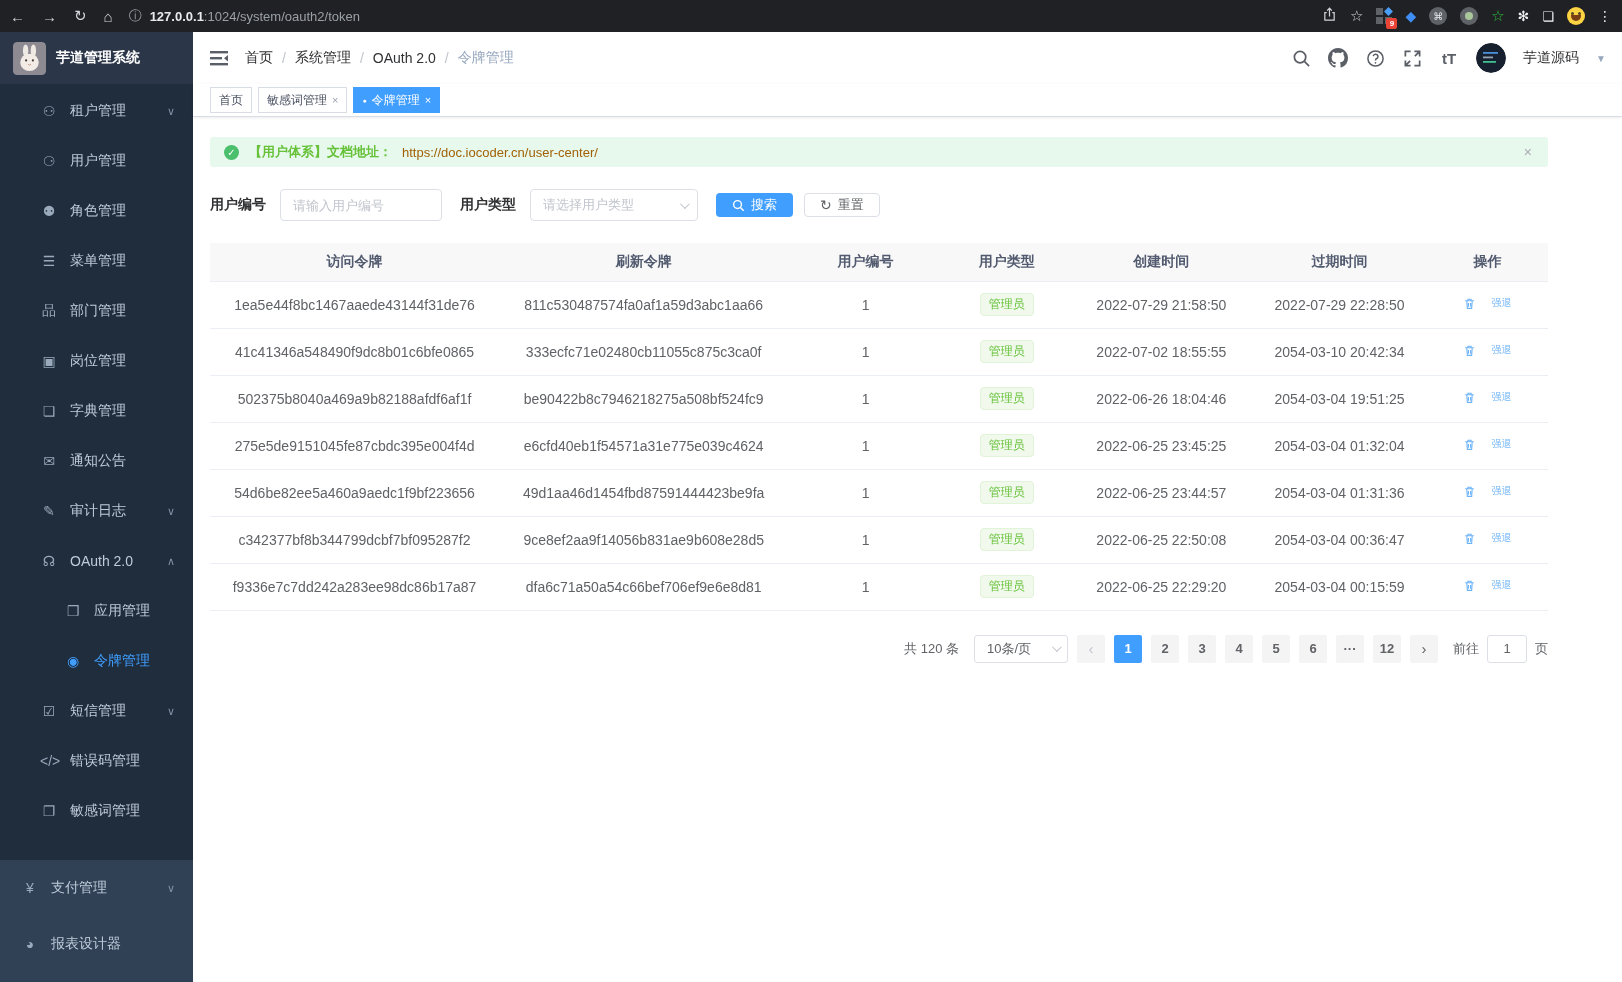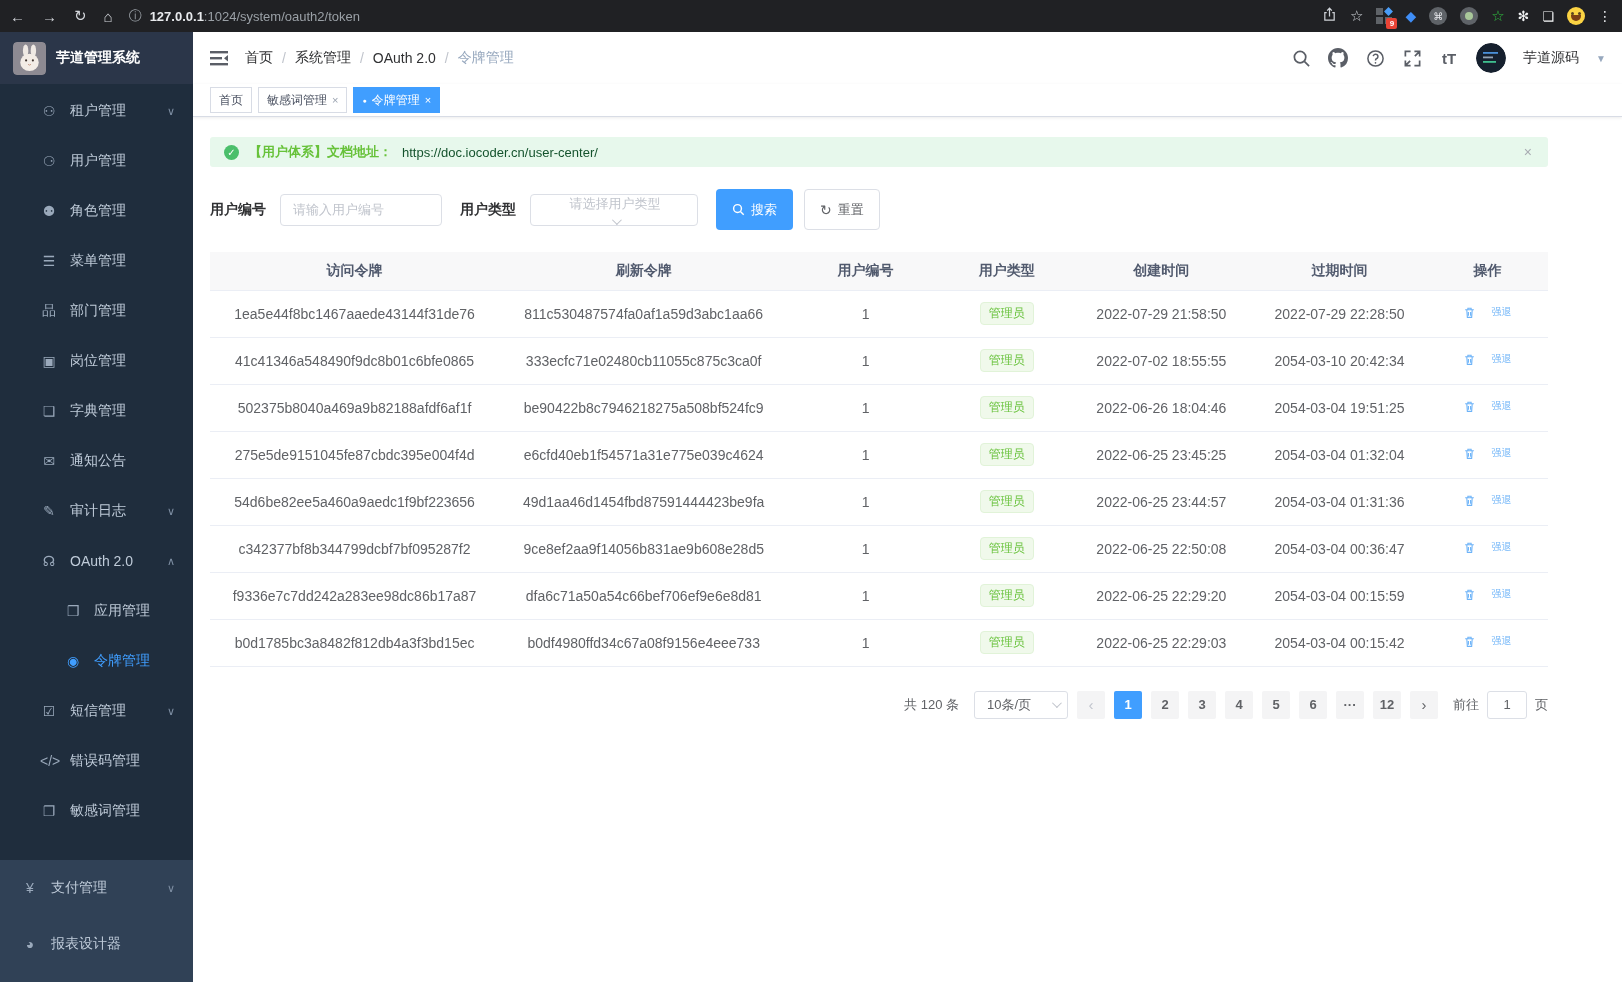--- a/index.html
+++ b/index.html
@@ -68,31 +68,31 @@
   .tab-item.active { background:#409eff; border-color:#409eff; color:#fff; }
   .tab-dot { font-size:7px; line-height:1; }
   .tab-close { font-size:11px; color:#9aa3b0; }
   .tab-item.active .tab-close { color:#fff; }
 
   
   .content { padding:20px 74px 0 17px; }
   .alert { height:30px; background:#e7f8ec; border-radius:3px; display:flex; align-items:center; gap:10px; padding:0 14px; font-size:13px; color:#67c23a; position:relative; }
   .alert-check { width:15px; height:15px; border-radius:50%; background:#4bbf6b; color:#fff; font-size:10px; display:flex; align-items:center; justify-content:center; flex-shrink:0; }
   .alert-label { font-weight:700; }
-  .alert-link { color:#14532d; text-decoration:none; }
+  .alert-link { color:#a16207; text-decoration:none; }
   .alert-close { position:absolute; right:16px; color:#a8abb2; font-size:14px; cursor:pointer; }
 
   .filter-row { display:flex; align-items:center; margin-top:22px; font-size:14px; }
   .f-label { font-weight:700; color:#303133; margin-right:14px; }
   .inp { width:162px; height:32px; border:1px solid #dcdfe6; border-radius:4px; padding:0 12px; font-size:13px; color:#606266; outline:none; }
   .inp::placeholder { color:#c0c4cc; }
-  .sel { width:168px; height:32px; border:1px solid #dcdfe6; border-radius:4px; display:flex; align-items:center; justify-content:space-between; padding:0 10px 0 12px; font-size:13px; color:#c0c4cc; cursor:pointer;flex-direction:column; }
+  .sel { width:168px; height:32px; border:1px solid #dcdfe6; border-radius:4px; display:flex; align-items:center; justify-content:space-between; padding:0 10px 0 12px; font-size:13px; color:#c0c4cc; cursor:pointer; }
   .chev { width:7px; height:7px; border-right:1.4px solid #c0c4cc; border-bottom:1.4px solid #c0c4cc; transform:rotate(45deg) translateY(-2px); }
   .gap20 { width:18px; } .gap12 { width:11px; }
-  .btn { height:41px; border-radius:4px; display:inline-flex; align-items:center; gap:6px; padding:0 15px; font-size:13px; cursor:pointer; border:1px solid transparent; }
+  .btn { height:24px; border-radius:4px; display:inline-flex; align-items:center; gap:6px; padding:0 15px; font-size:13px; cursor:pointer; border:1px solid transparent; }
   .btn-primary { background:#409eff; color:#fff; }
   .btn-plain { background:#fff; border-color:#dcdfe6; color:#606266; }
   .ric { font-size:14px; line-height:1; }
 
   .tbl { margin-top:22px; width:100%; border-collapse:collapse; table-layout:fixed; font-size:14px; color:#606266; }
   .tbl thead th { background:#f8f8f9; color:#515a6e; font-weight:700; height:38px; border-bottom:1px solid #ebeef5; text-align:center; font-size:14px; }
   .tbl tbody td { height:47px; border-bottom:1px solid #ebeef5; text-align:center; white-space:nowrap; overflow:hidden; }
   .tag-success { display:inline-block; padding:3px 8px; background:#f0f9eb; border:1px solid #e1f3d8; border-radius:4px; color:#67c23a; font-size:12px; line-height:1.2; }
   .revoke { color:#6db3f8; display:inline-flex; align-items:center; gap:15px; font-size:10px; text-decoration:none; cursor:pointer; }
   .revoke svg { width:13px; height:13px; }
@@ -528,36 +528,20 @@
                 <td>
                   <a class="revoke">
                     <svg viewBox="0 0 24 24" fill="none" stroke="currentColor" stroke-width="2">
                       <path d="M4 7h16M9 7V4h6v3M7 7l1 14h8l1-14M10 11v7M14 11v7"></path>
                     </svg>
                     <span>强退</span>
                   </a>
                 </td>
               </tr>
 
-              <tr>
-                <td>b0d1785bc3a8482f812db4a3f3bd15ec</td>
-                <td>b0df4980ffd34c67a08f9156e4eee733</td>
-                <td>1</td>
-                <td><span class="tag-success">管理员</span></td>
-                <td>2022-06-25 22:29:03</td>
-                <td>2054-03-04 00:15:42</td>
-                <td>
-                  <a class="revoke">
-                    <svg viewBox="0 0 24 24" fill="none" stroke="currentColor" stroke-width="2">
-                      <path d="M4 7h16M9 7V4h6v3M7 7l1 14h8l1-14M10 11v7M14 11v7"></path>
-                    </svg>
-                    <span>强退</span>
-                  </a>
-                </td>
-              </tr>
 
             </tbody>
         </table>
 
         <div class="pager">
           <span class="total">共 120 条</span>
           <div class="size-sel">
             <span>10条/页</span>
             <span class="chev"></span>
           </div>

